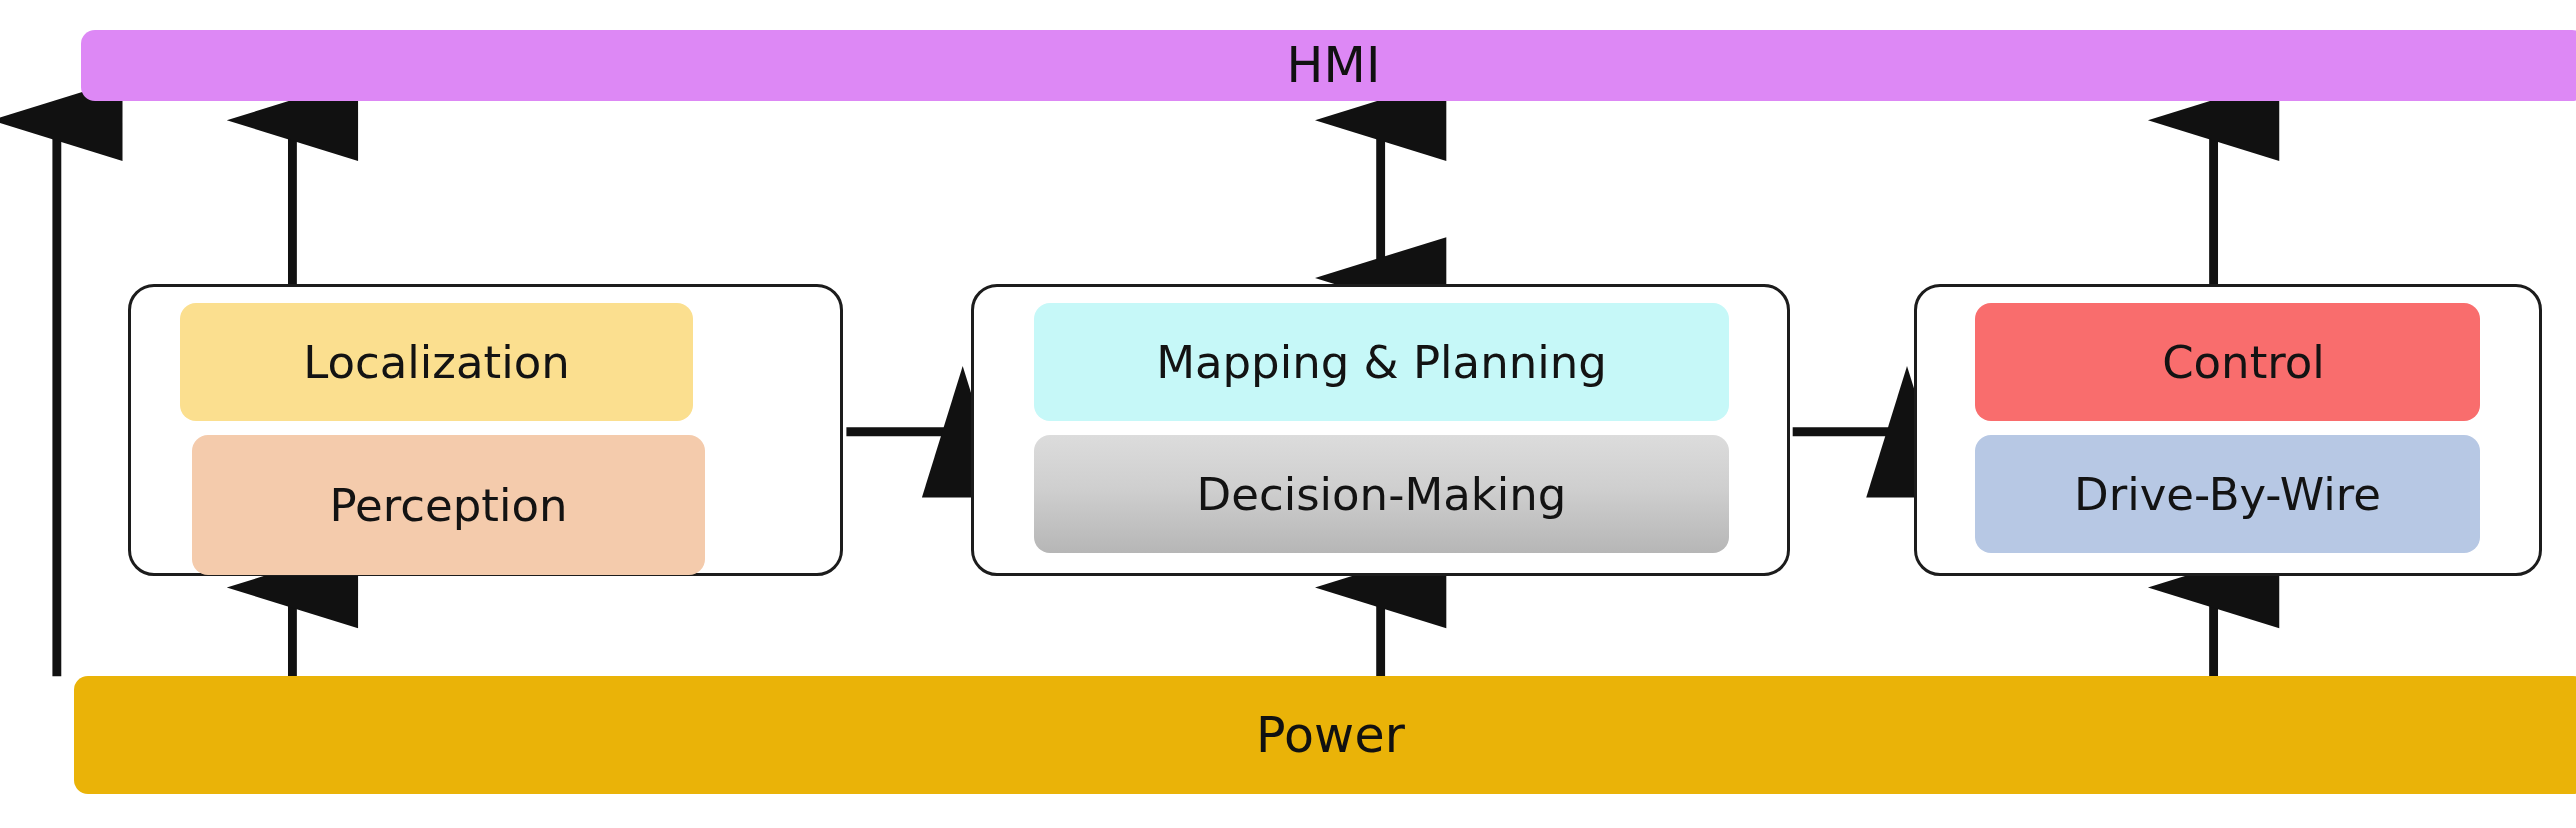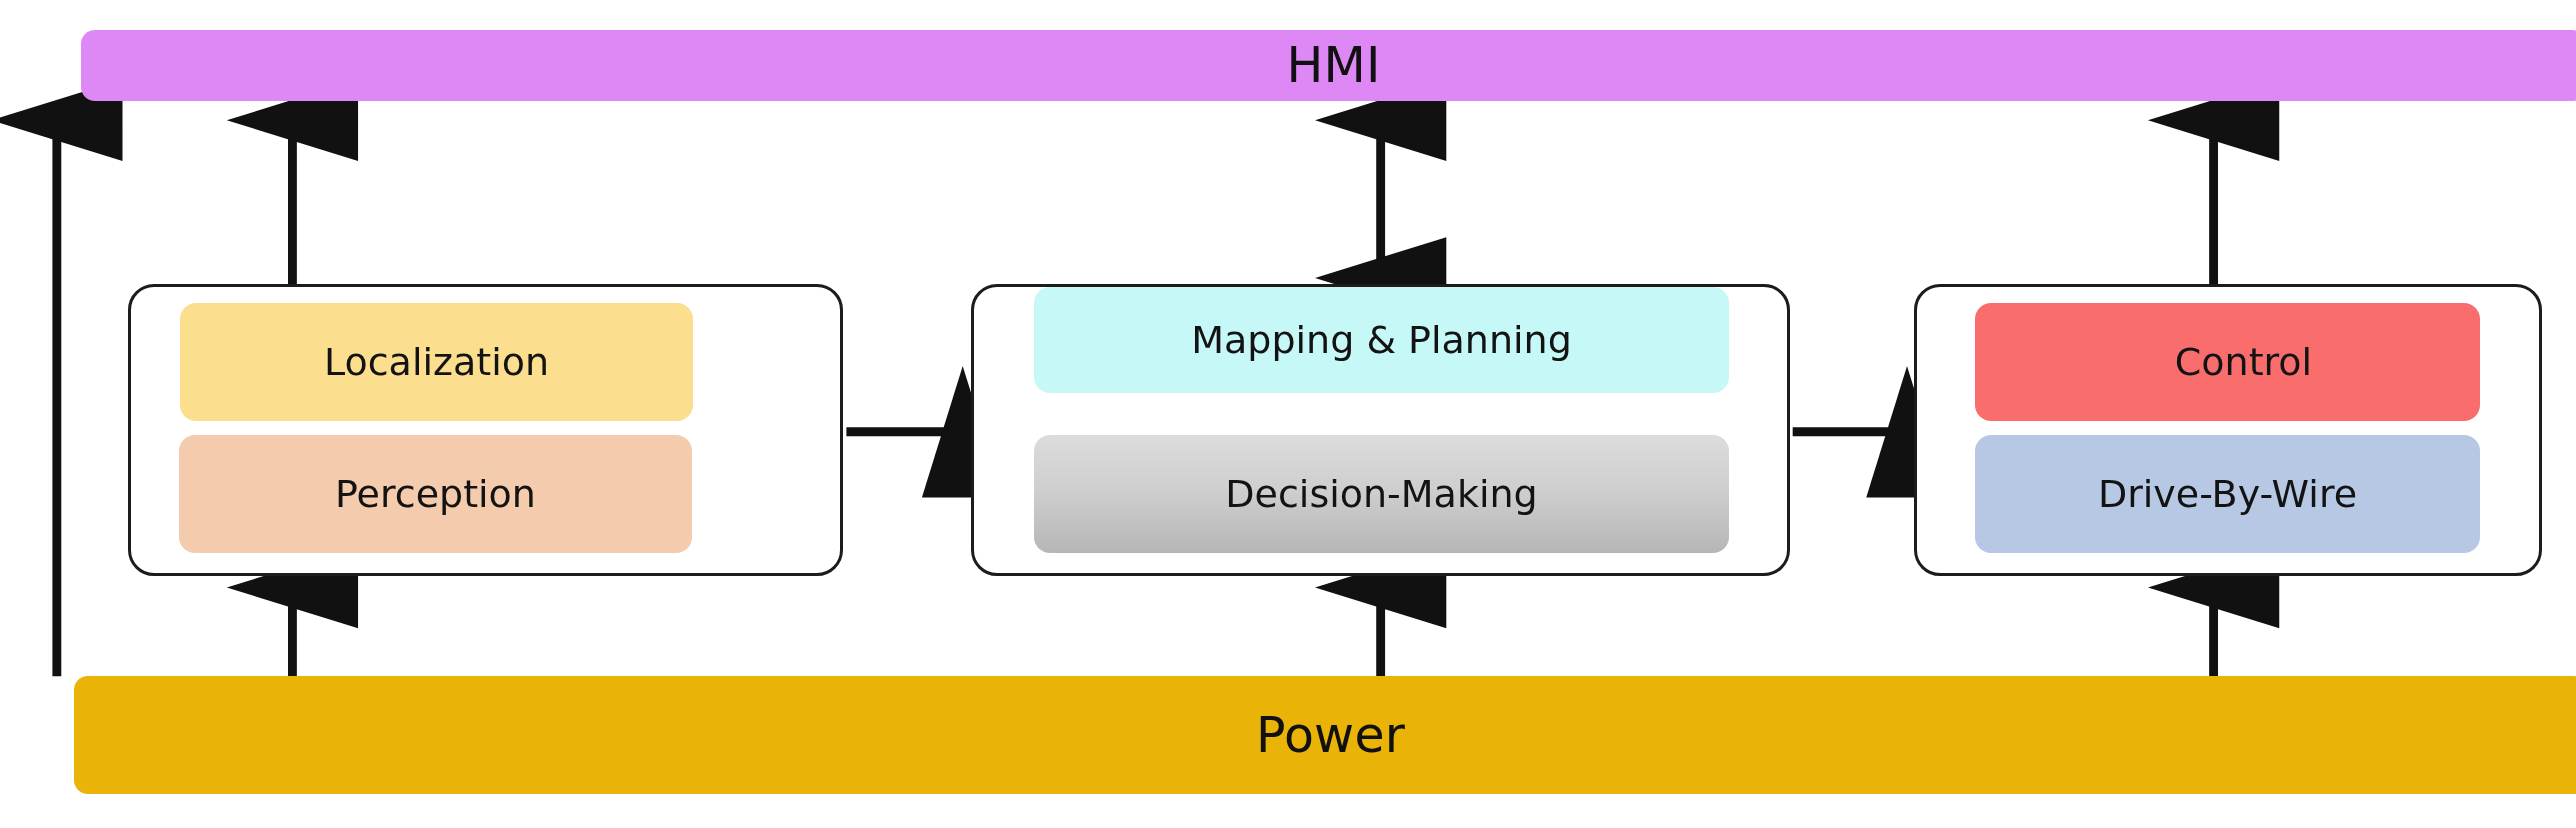--- a/index.html
+++ b/index.html
@@ -58,34 +58,34 @@
   .subbox {
     position: absolute;
     box-sizing: border-box;
     border-radius: 16px;
     display: flex;
     align-items: center;
     justify-content: center;
     z-index: 4;
   }
   .subbox-label {
-    font-size: 38px;
+    font-size: 45px;
     color: #131313;
     line-height: 1;
     white-space: nowrap;
   }
   
   #module-sensing { left: 128px; top: 284px; width: 715px; height: 292px; }
   #box-localization { left: 180px; top: 303px; width: 513px; height: 118px;
     background: #fbdf8f; }
-  #box-perception   { left: 179px; top: 435px; width: 513px; height: 118px;
+  #box-perception   { left: 192px; top: 435px; width: 513px; height: 140px;
     background: #f4cbac; text-align: center; }
   
   #module-planning { left: 971px; top: 284px; width: 819px; height: 292px; }
-  #box-mapping   { left: 1034px; top: 287px; width: 695px; height: 106px;
+  #box-mapping   { left: 1034px; top: 303px; width: 695px; height: 118px;
     background: #c6f8f8; }
   #box-decision  { left: 1034px; top: 435px; width: 695px; height: 118px;
     background: linear-gradient(180deg, #dcdcdc 0%, #cfcfcf 45%, #b6b6b6 100%); }
   
   #module-actuation { left: 1914px; top: 284px; width: 628px; height: 292px; }
   #box-control   { left: 1975px; top: 303px; width: 505px; height: 118px;
     background: #f96d6d; padding-left: 32px; }
   #box-dbw       { left: 1975px; top: 435px; width: 505px; height: 118px;
     background: #b7c8e4; }
 

